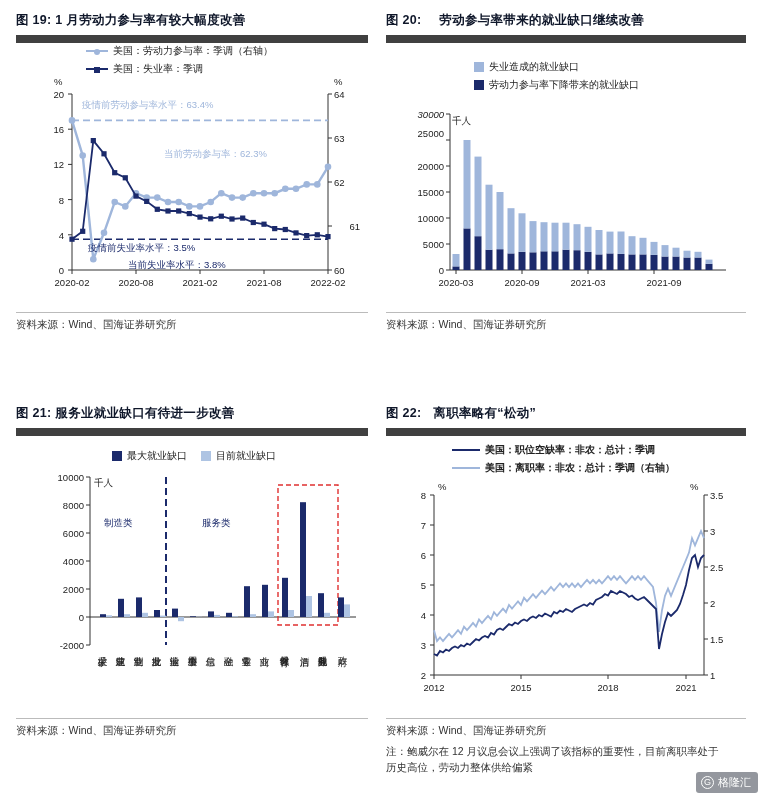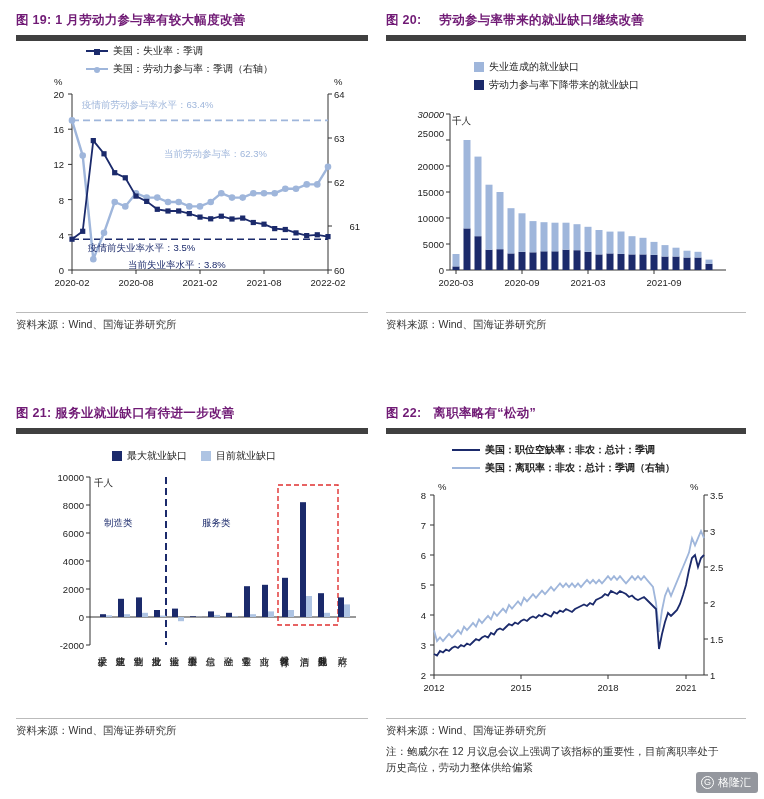--- a/index.html
+++ b/index.html
@@ -14,23 +14,23 @@
     width: 764px; height: 799px;
     background: #fff;
   }
   .panel {
     position: absolute;
     background: #fff;
   }
   .panel-title {
     font-size: 12.5px;
     font-weight: bold;
-    color: #701a75;
+    color: #0f172a;
     padding-bottom: 6px;
-    border-bottom: 6px solid #404040;
+    border-bottom: 8px solid #404040;
     letter-spacing: 0.3px;
     white-space: nowrap;
   }
   .source {
     font-size: 10.5px;
     color: #333;
     border-top: 1px solid #bbb;
     padding-top: 5px;
     white-space: nowrap;
   }
@@ -88,30 +88,30 @@
 
   <div class="panel" style="left:16px; top:12px; width:352px; height:330px;">
     <div class="panel-title">
       <span>图 19:</span>
       <span>1 月劳动力参与率有较大幅度改善</span>
     </div>
 
     <div class="chart-area" style="left:0; top:26px; width:352px; height:260px;">
       <div class="legend" style="left:70px; top:6px;">
         <div class="legend-row">
+          <span class="legend-swatch" style="border-top-color:#9fb6db;">
+              <span class="mk" style="background:#9fb6db; border-radius:50%;"></span>
+            </span>
+          <span>美国：劳动力参与率：季调（右轴）</span>
+        </div>
+        <div class="legend-row">
           <span class="legend-swatch" style="border-top-color:#1b2a6b;">
               <span class="mk" style="background:#1b2a6b;"></span>
             </span>
           <span>美国：失业率：季调</span>
-        </div>
-        <div class="legend-row">
-          <span class="legend-swatch" style="border-top-color:#9fb6db;">
-              <span class="mk" style="background:#9fb6db; border-radius:50%;"></span>
-            </span>
-          <span>美国：劳动力参与率：季调（右轴）</span>
         </div>
       </div>
 
       <svg width="352" height="260" viewBox="0 0 352 260">
 
         <line x1="56" y1="232" x2="312" y2="232" stroke="#333" stroke-width="1"></line>
         <line x1="56" y1="56" x2="56" y2="232" stroke="#333" stroke-width="1"></line>
         <line x1="312" y1="56" x2="312" y2="232" stroke="#333" stroke-width="1"></line>
 
         <g stroke="#333" stroke-width="1">

